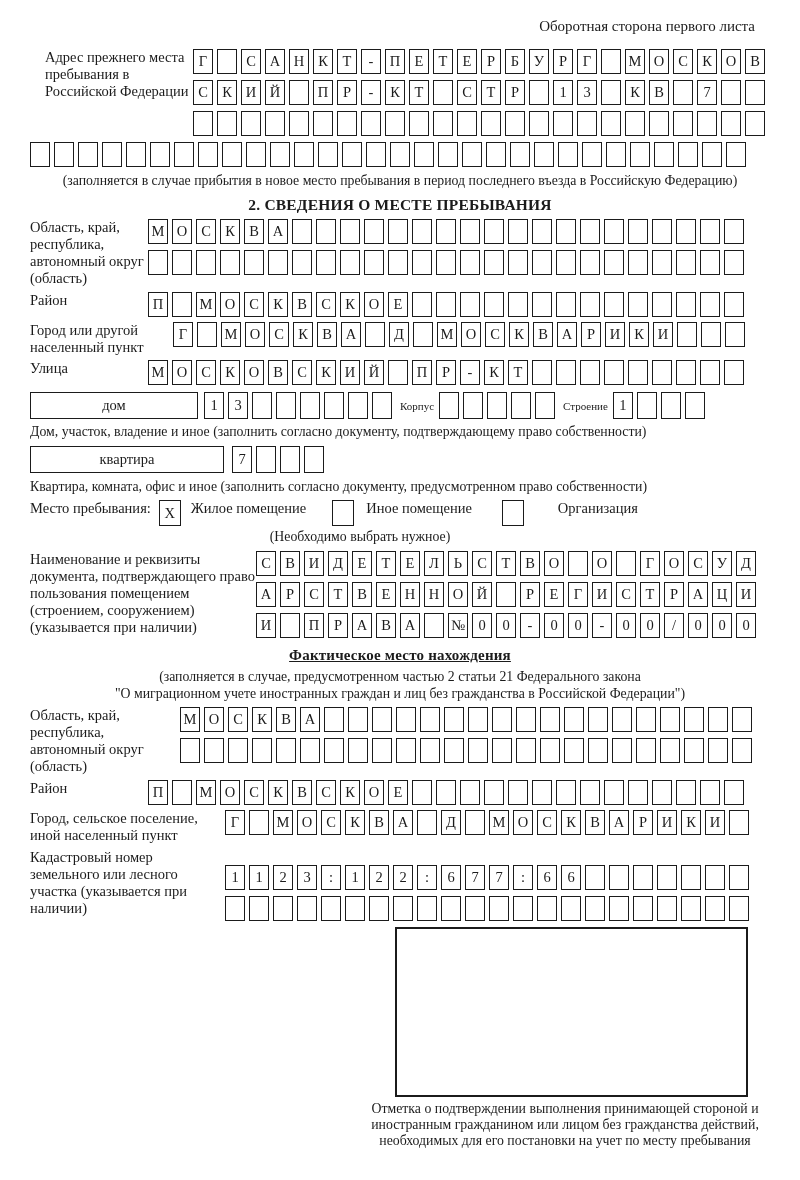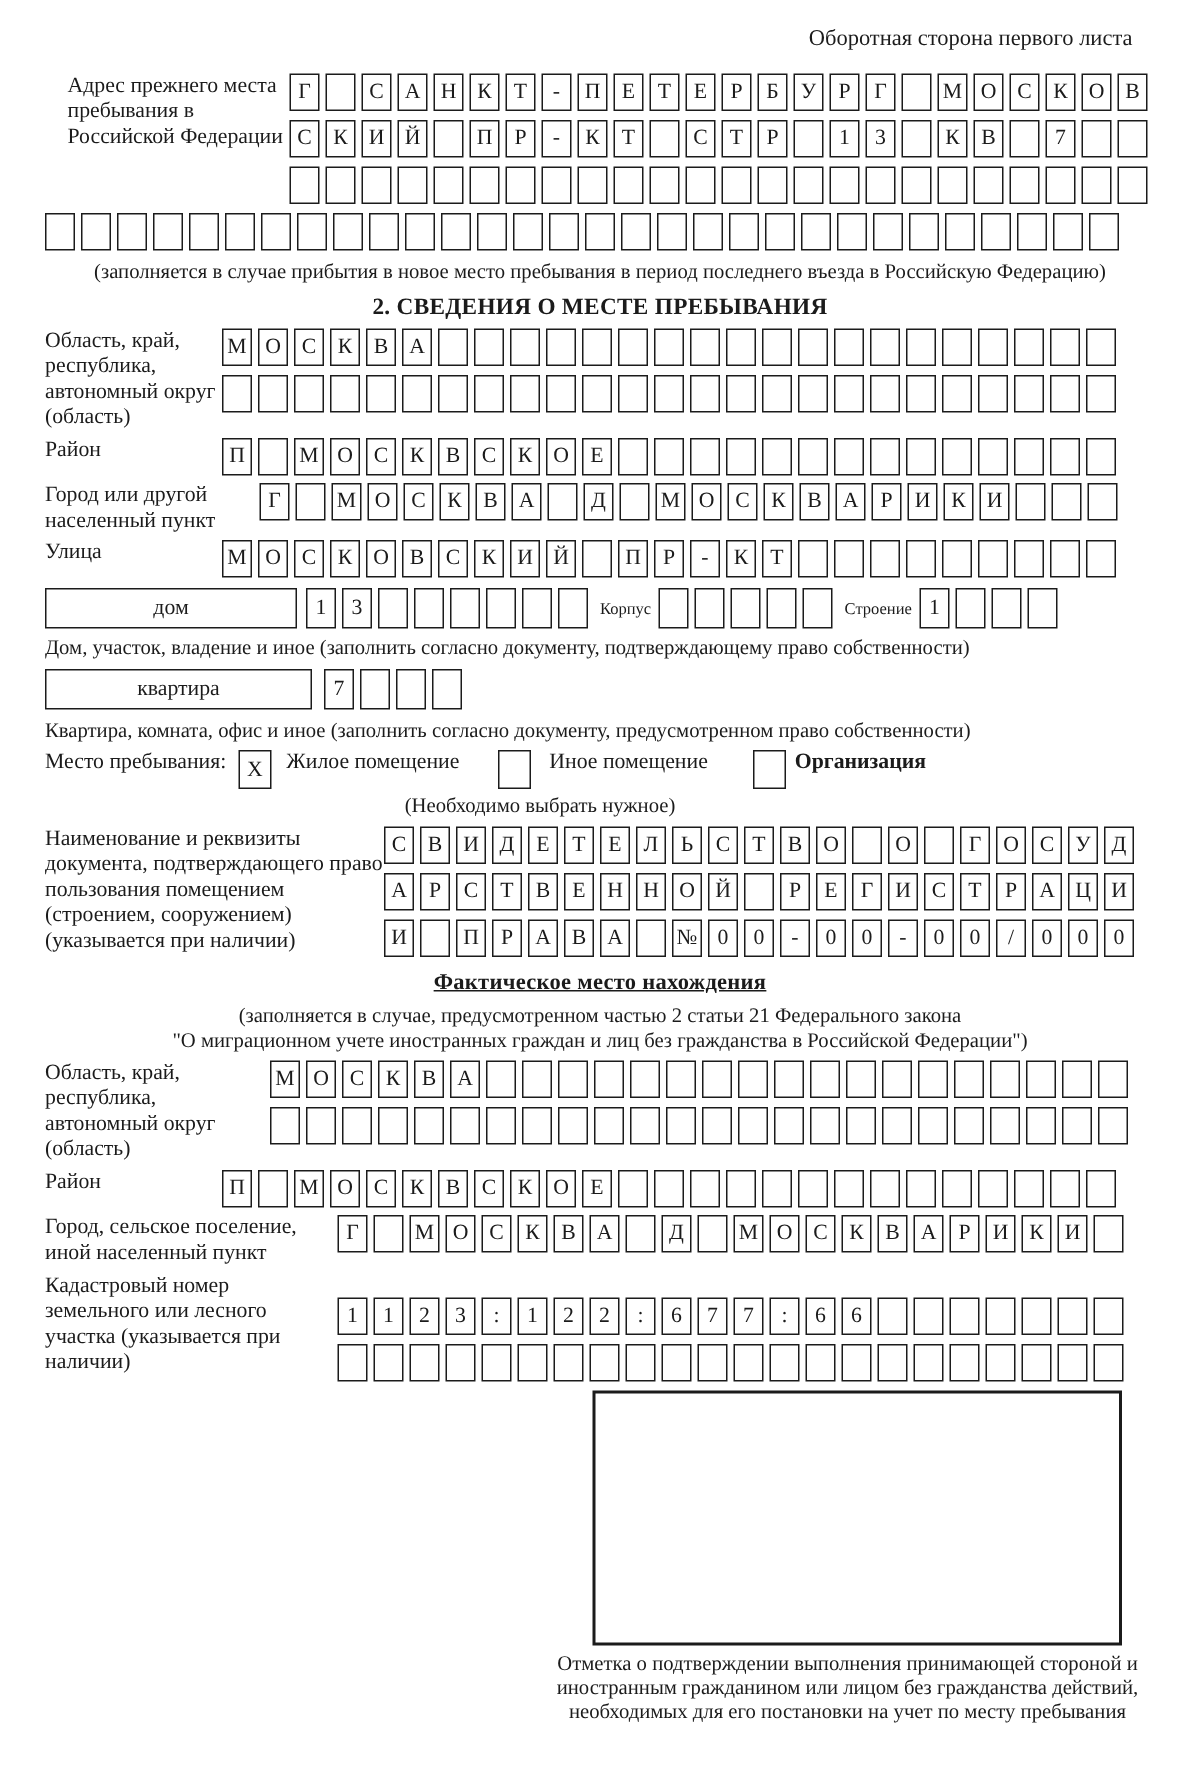--- a/index.html
+++ b/index.html
@@ -354,38 +354,38 @@
   <div class="cells" style="margin-left:5px;">
       <div class="cell">1</div>
       <div class="cell"></div>
       <div class="cell"></div>
       <div class="cell"></div>
     </div>
 </div>
 <div class="caption mt4">Дом, участок, владение и иное (заполнить согласно документу, подтверждающему право собственности)</div>
 
 <div class="hrow mt6">
-  <div class="label-box" style="width:178px;">квартира</div>
+  <div class="label-box" style="width:194px;">квартира</div>
   <div class="cells" style="margin-left:8px;">
       <div class="cell">7</div>
       <div class="cell"></div>
       <div class="cell"></div>
       <div class="cell"></div>
     </div>
 </div>
 <div class="caption mt5">Квартира, комната, офис и иное (заполнить согласно документу, предусмотренном право собственности)</div>
 
 <div class="stay-row mt5">
   <span>Место пребывания:</span>
   <span class="cbox" style="margin-left:8px;">X</span>
   <span style="margin-left:10px;">Жилое помещение</span>
   <span class="cbox" style="margin-left:26px;"></span>
   <span style="margin-left:12px;">Иное помещение</span>
   <span class="cbox" style="margin-left:30px;"></span>
-  <span style="margin-left:6px;font-weight:bold;">Организация</span>
+  <span style="margin-left:34px;">Организация</span>
 </div>
 <div class="caption mt2" style="margin-left:200px;width:260px;text-align:center;">(Необходимо выбрать нужное)</div>
 
 <div class="frow mt6">
   <div class="flabel w226">Наименование и реквизиты документа, подтверждающего право пользования помещением (строением, сооружением) (указывается при наличии)</div>
   <div class="rows">
     <div class="cells">
         <div class="cell">С</div>
         <div class="cell">В</div>
         <div class="cell">И</div>

